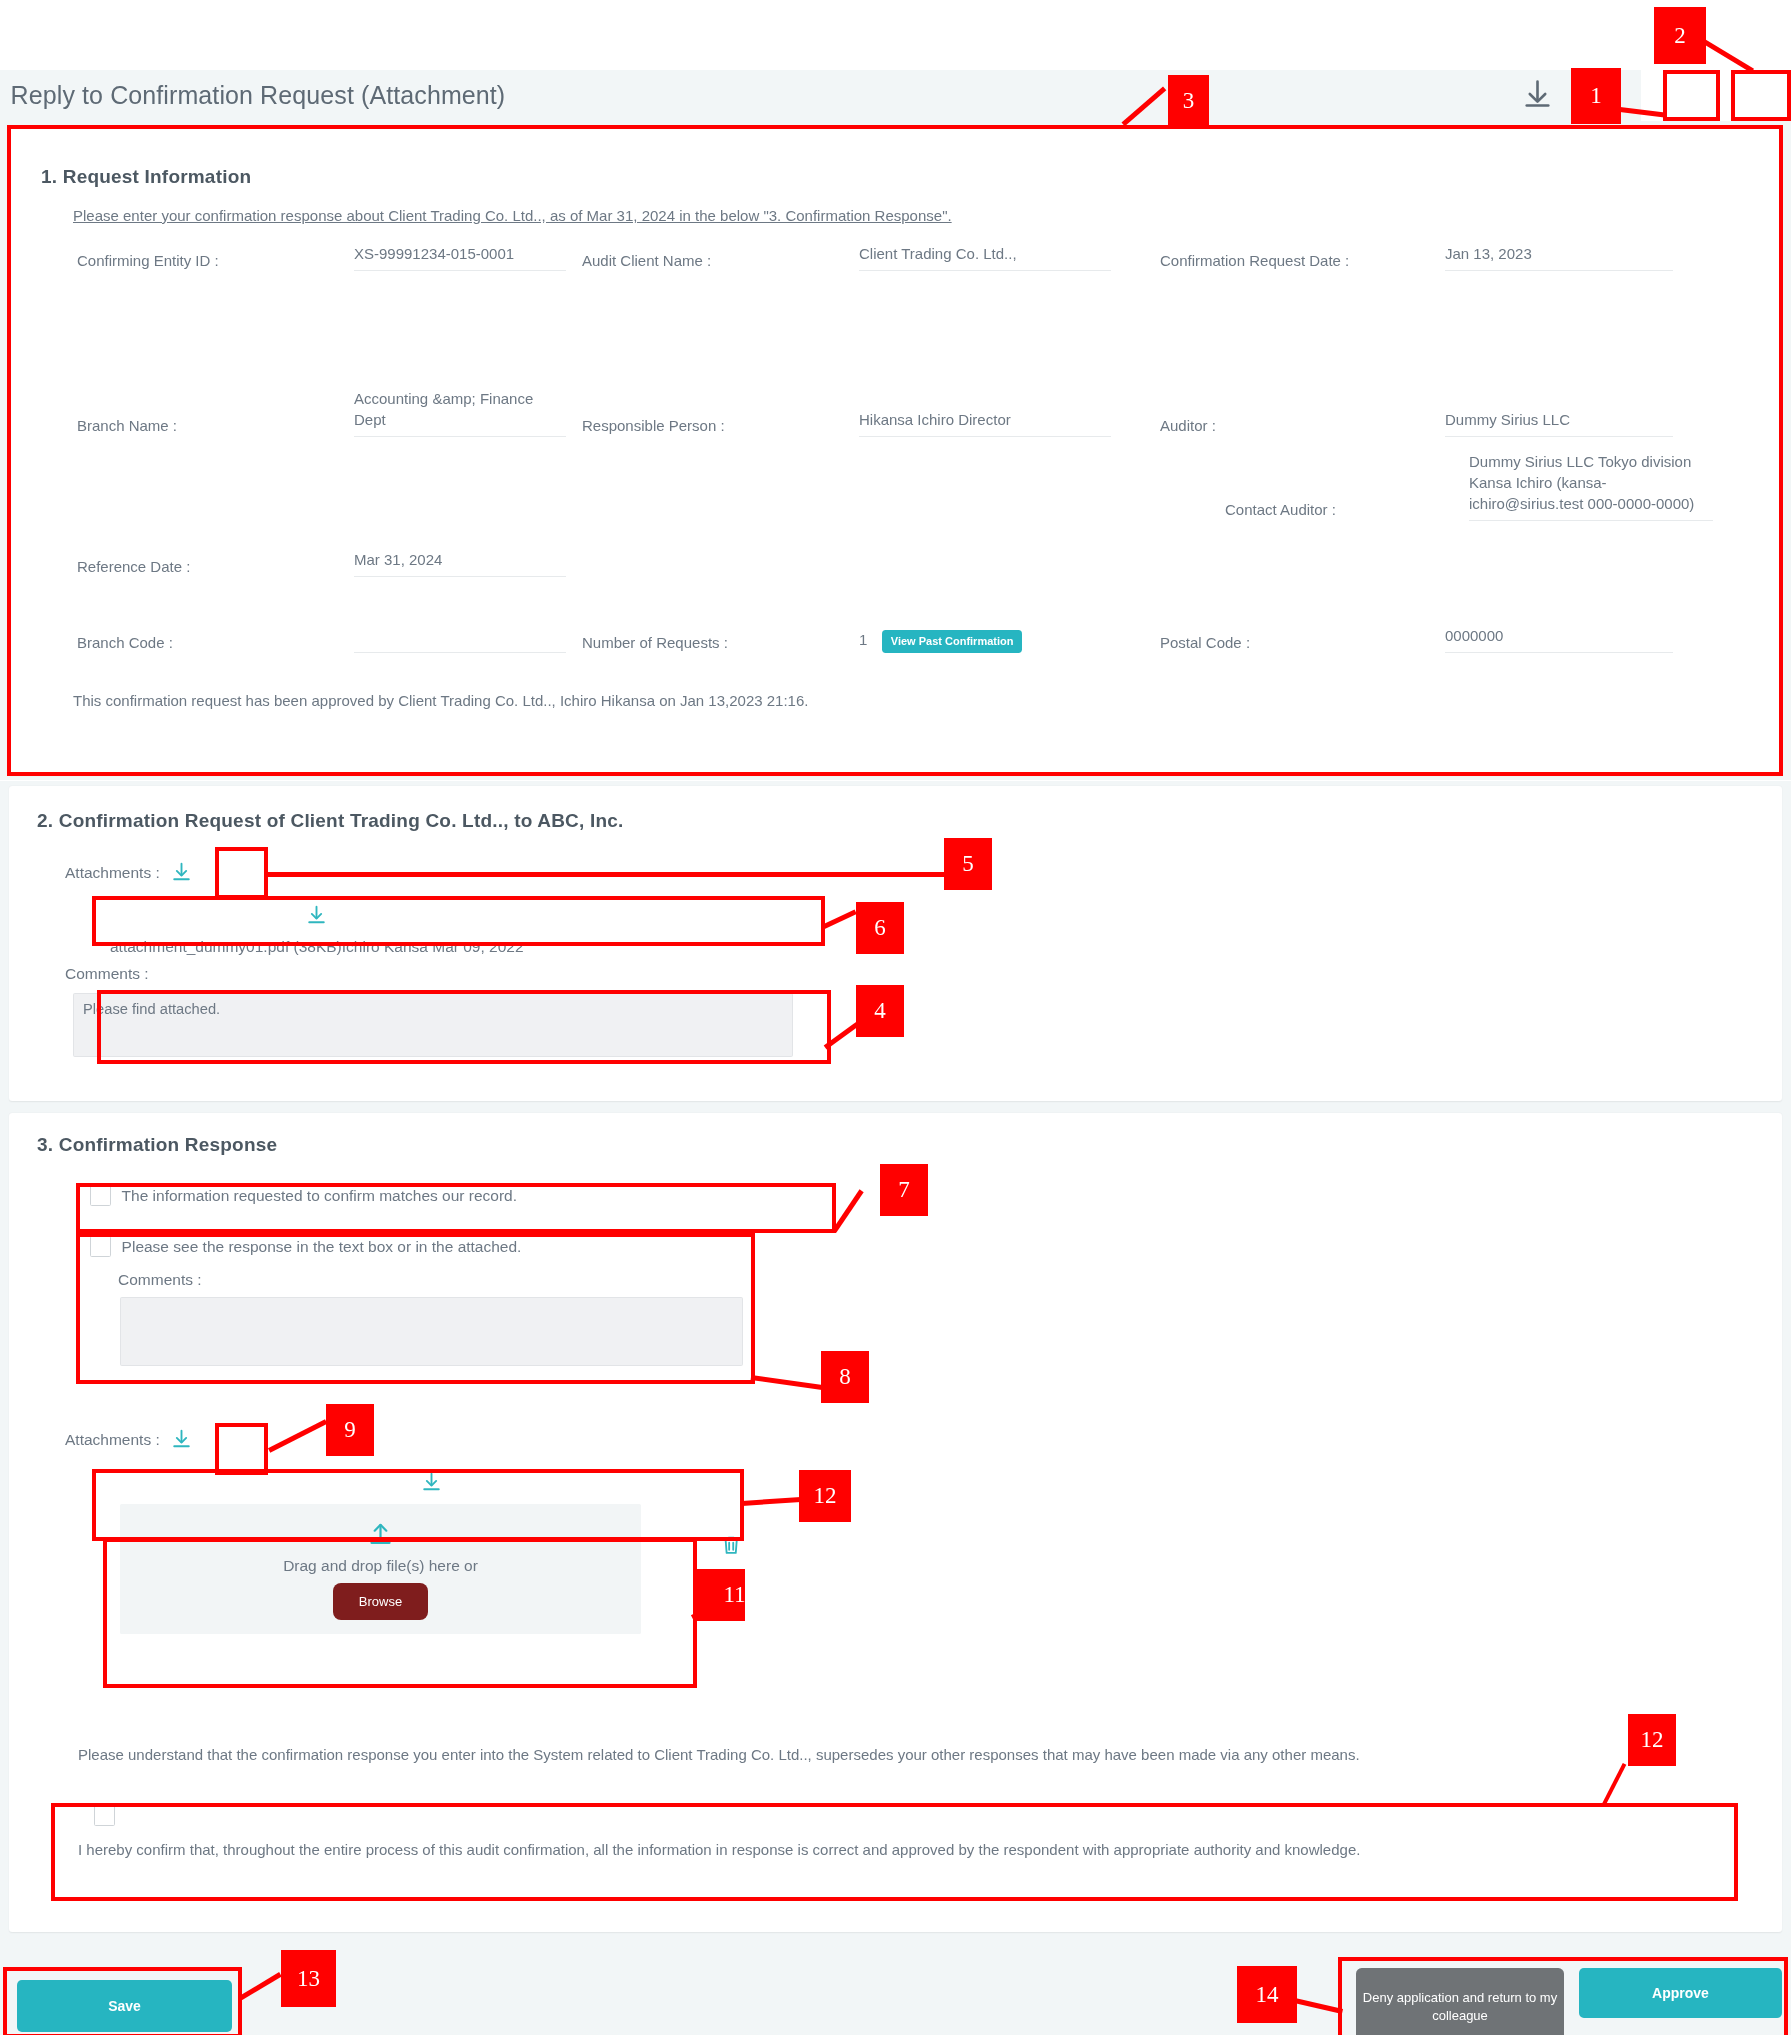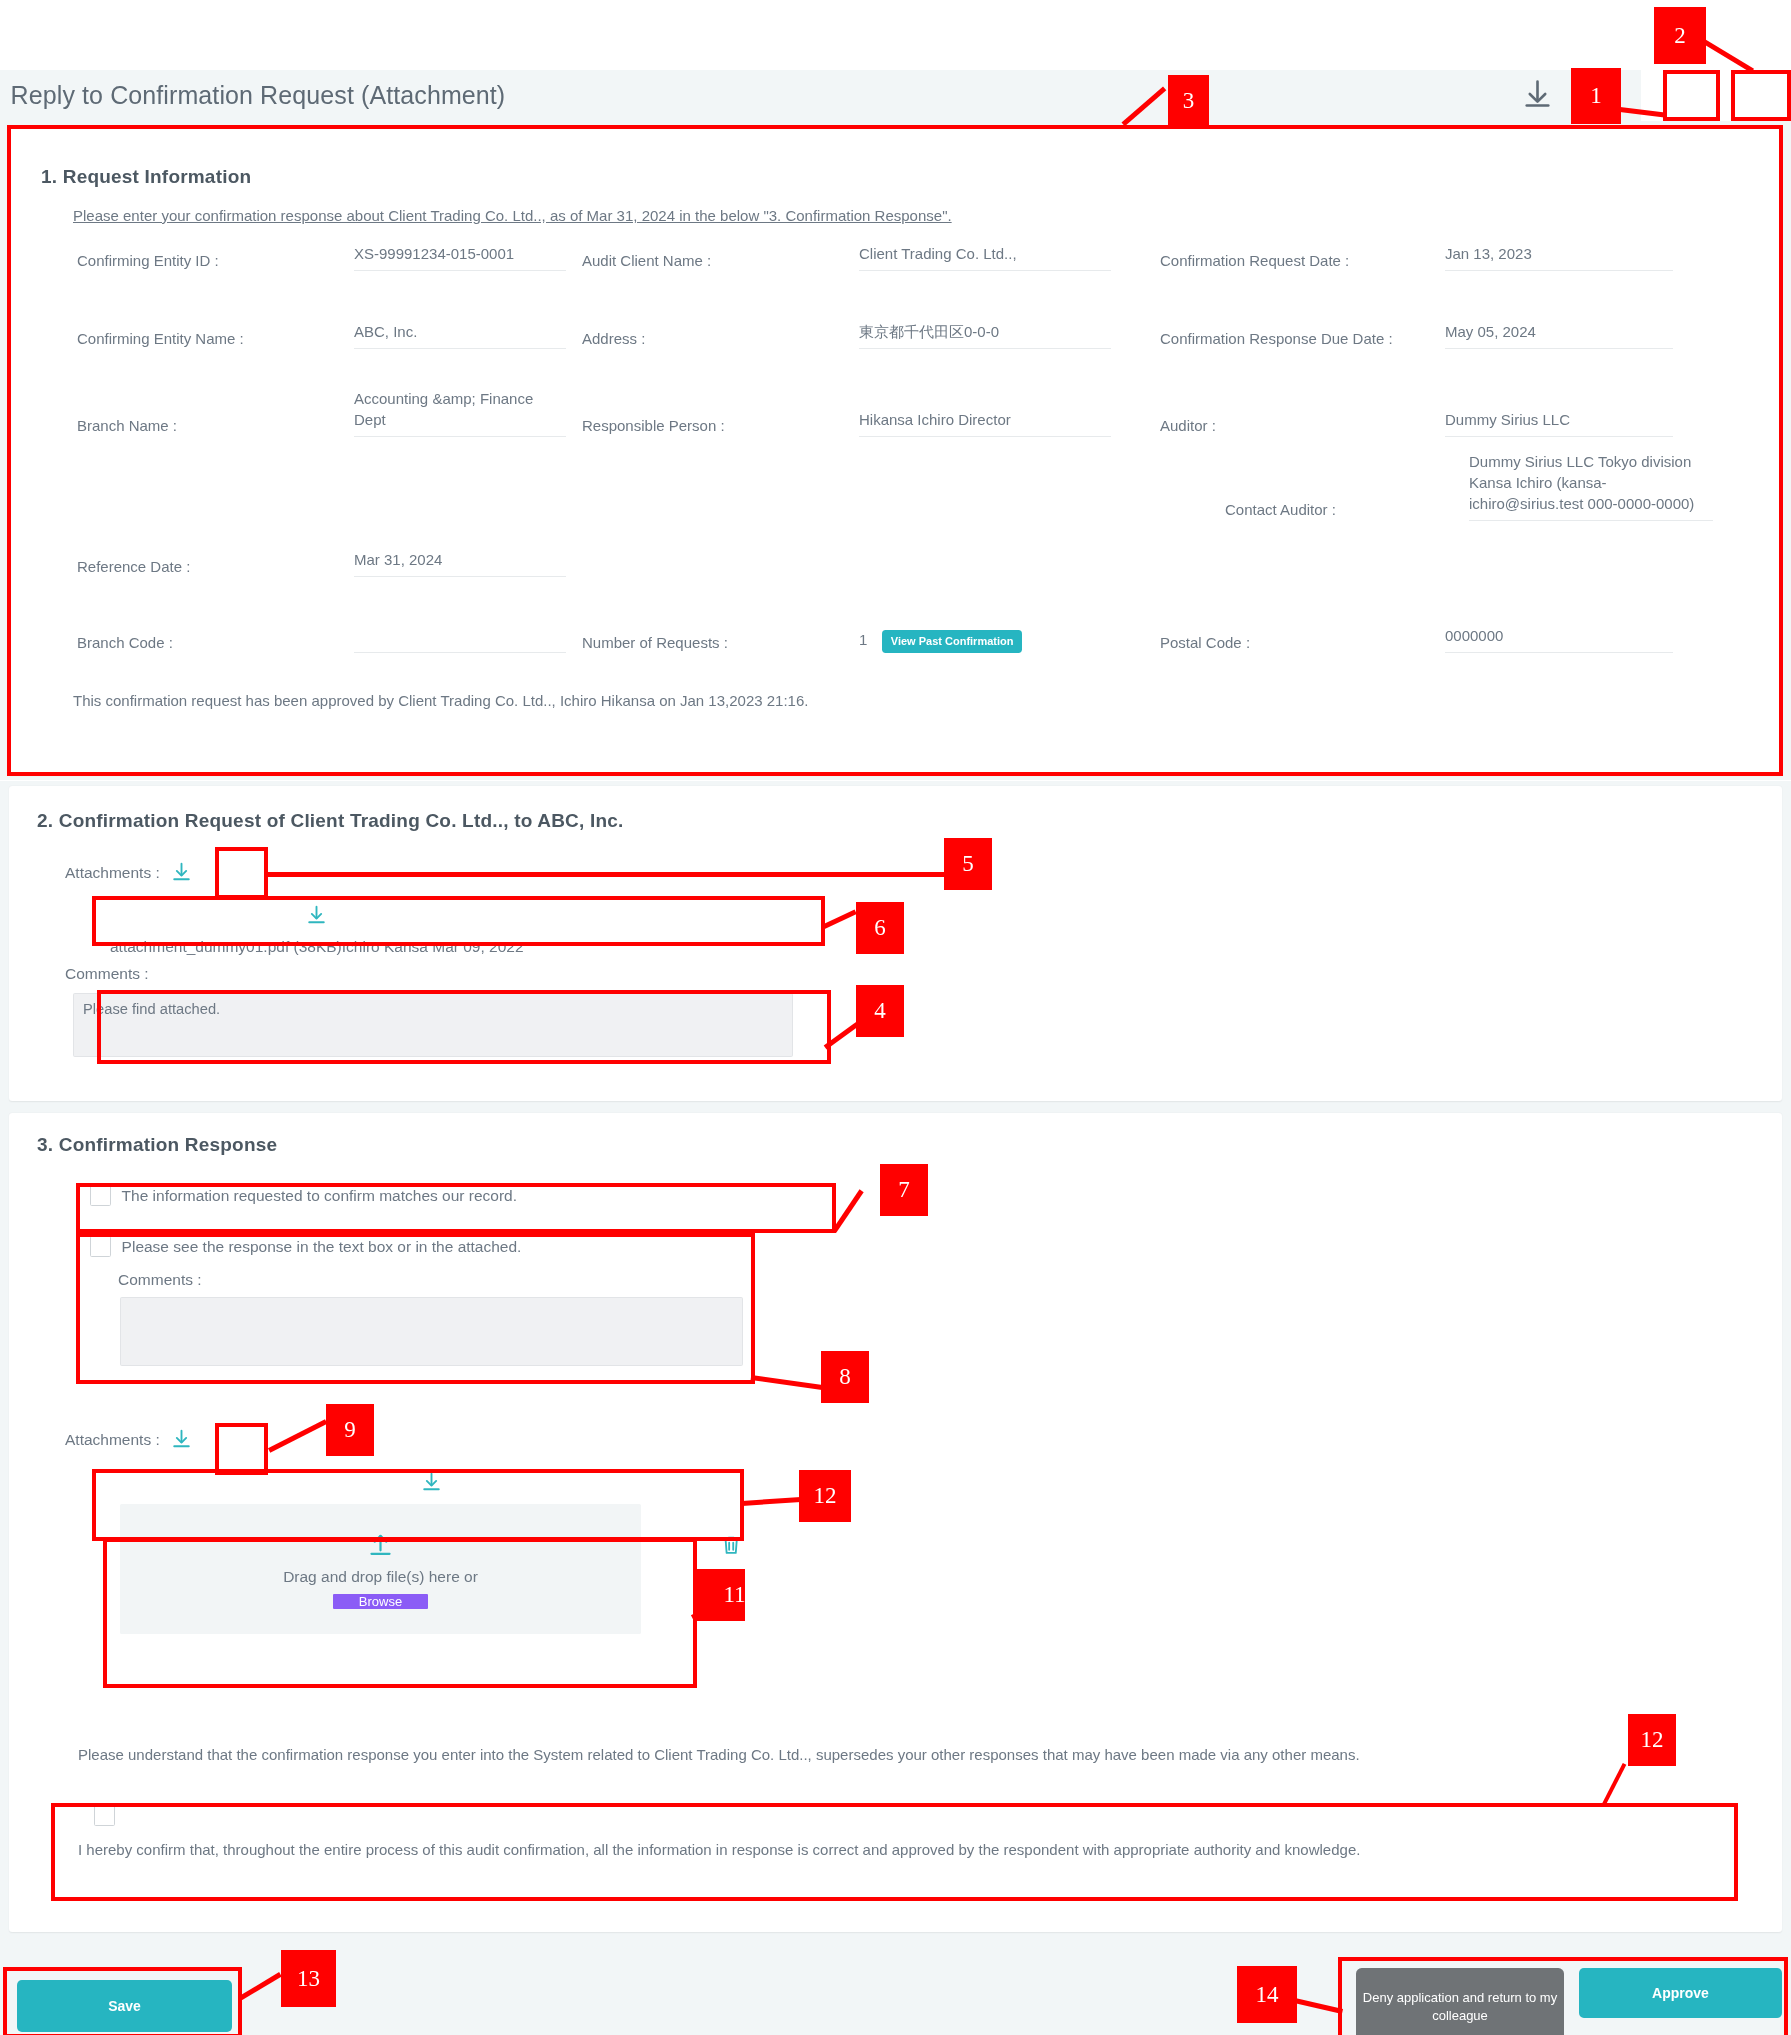--- a/index.html
+++ b/index.html
@@ -232,36 +232,20 @@
         <div class="fvalwrap">
             <div class="fval w-wide">Client Trading Co. Ltd..,</div>
           </div>
         <div class="flabel" style="align-items:flex-end;max-width:244px">Confirmation Request Date :</div>
         <div class="fvalwrap">
             <div class="fval">Jan 13, 2023</div>
           </div>
       </div>
     </div>
 
-    <div style="position:absolute;left:68px;top:183px;">
-      <div class="fgrid">
-        <div class="flabel">Confirming Entity Name :</div>
-        <div class="fvalwrap">
-            <div class="fval" style="width:212px">ABC, Inc.</div>
-          </div>
-        <div class="flabel">Address :</div>
-        <div class="fvalwrap">
-            <div class="fval w-wide">東京都千代田区0-0-0</div>
-          </div>
-        <div class="flabel" style="max-width:244px">Confirmation Response Due Date :</div>
-        <div class="fvalwrap">
-            <div class="fval">May 05, 2024</div>
-          </div>
-      </div>
-    </div>
 
     <div style="position:absolute;left:68px;top:261px;">
       <div class="fgrid">
         <div class="flabel">Branch Name :</div>
         <div class="fvalwrap">
             <div class="fval" style="width:212px">Accounting &amp;amp; Finance Dept</div>
           </div>
         <div class="flabel">Responsible Person :</div>
         <div class="fvalwrap">
             <div class="fval w-wide">Hikansa Ichiro Director</div>
@@ -390,21 +374,21 @@
 
     <div class="dropzone" style="position:absolute;left:111px;top:391px;width:521px;height:130px;">
       <span>
         <svg style="width:31px;height:31px;display:block" viewBox="0 0 24 24" fill="none" stroke="#2fb6bf" stroke-width="1.7" stroke-linecap="round" stroke-linejoin="round">
           <path d="M12 16.5v-11"></path>
             <path d="M7.5 9.8L12 5.3l4.5 4.5"></path>
             <path d="M5 19.2h14"></path>
         </svg>
       </span>
       <span style="font-size:15.5px;color:#6d7884;">Drag and drop file(s) here or</span>
-      <button style="background:#8b5cf6;color:#fff;border:none;border-radius:1px;font-size:13px;font-family:'Liberation Sans',sans-serif;padding:0 26px;cursor:pointer;">Browse</button>
+      <button style="background:#7f1d1d;color:#fff;border:none;border-radius:8px;font-size:13px;font-family:'Liberation Sans',sans-serif;padding:11px 26px;cursor:pointer;">Browse</button>
     </div>
 
     <div class="body-text" style="position:absolute;left:69px;top:630px;width:1653px;">Please understand that the confirmation response you enter into the System related to Client Trading Co. Ltd.., supersedes your other responses that may have been made via any other means.</div>
 
     <span class="cbx" style="position:absolute;left:85px;top:692px;"></span>
     <div class="body-text" style="position:absolute;left:69px;top:725px;width:1653px;">I hereby confirm that, throughout the entire process of this audit confirmation, all the information in response is correct and approved by the respondent with appropriate authority and knowledge.</div>
   </div>
 
   <div class="card-shell" style="top:1937px;height:261px;"></div>
 

